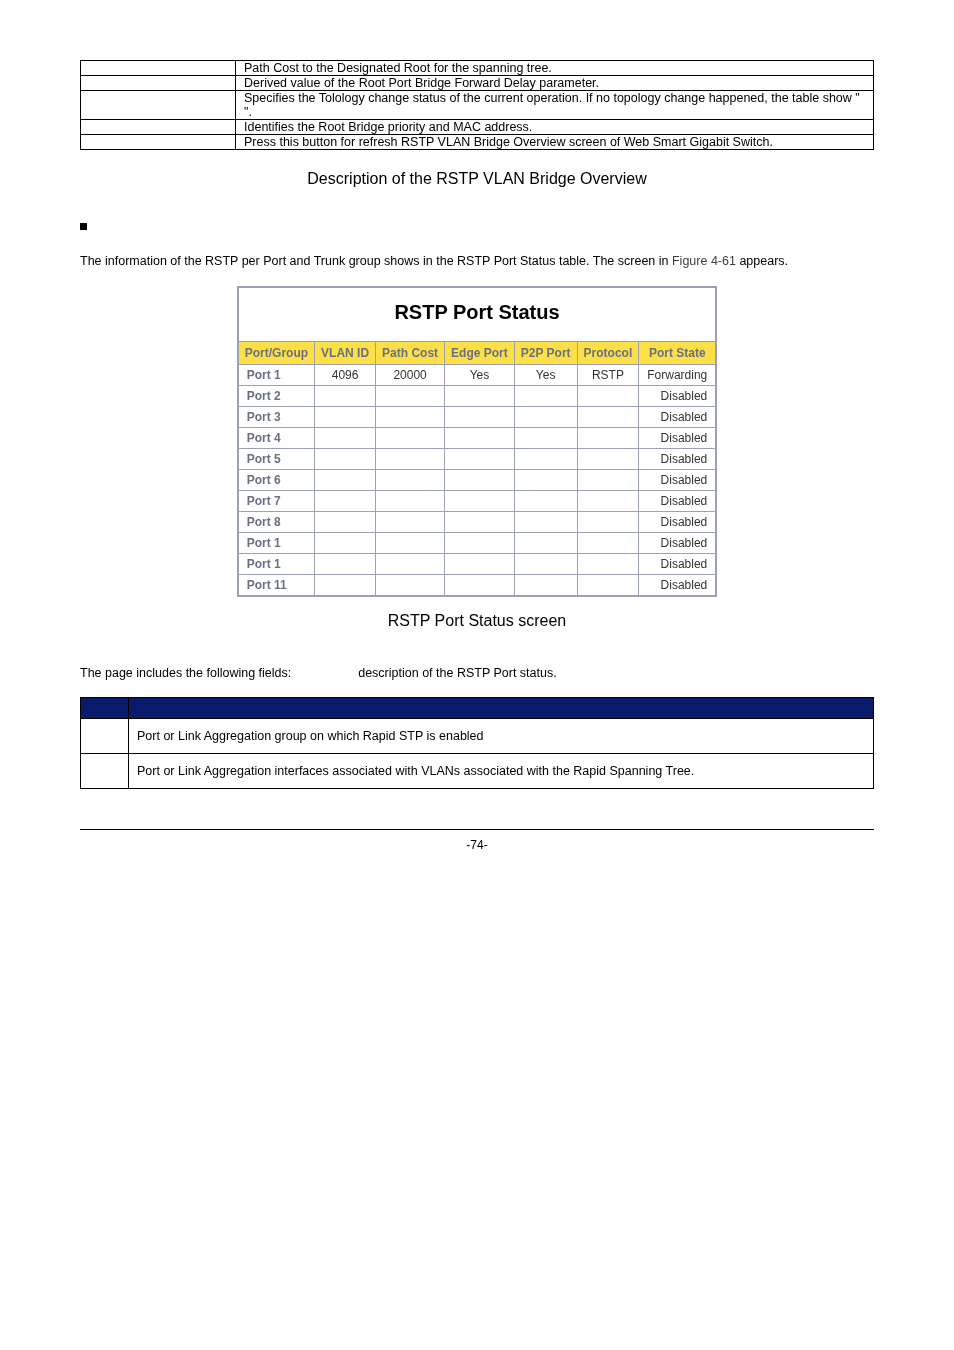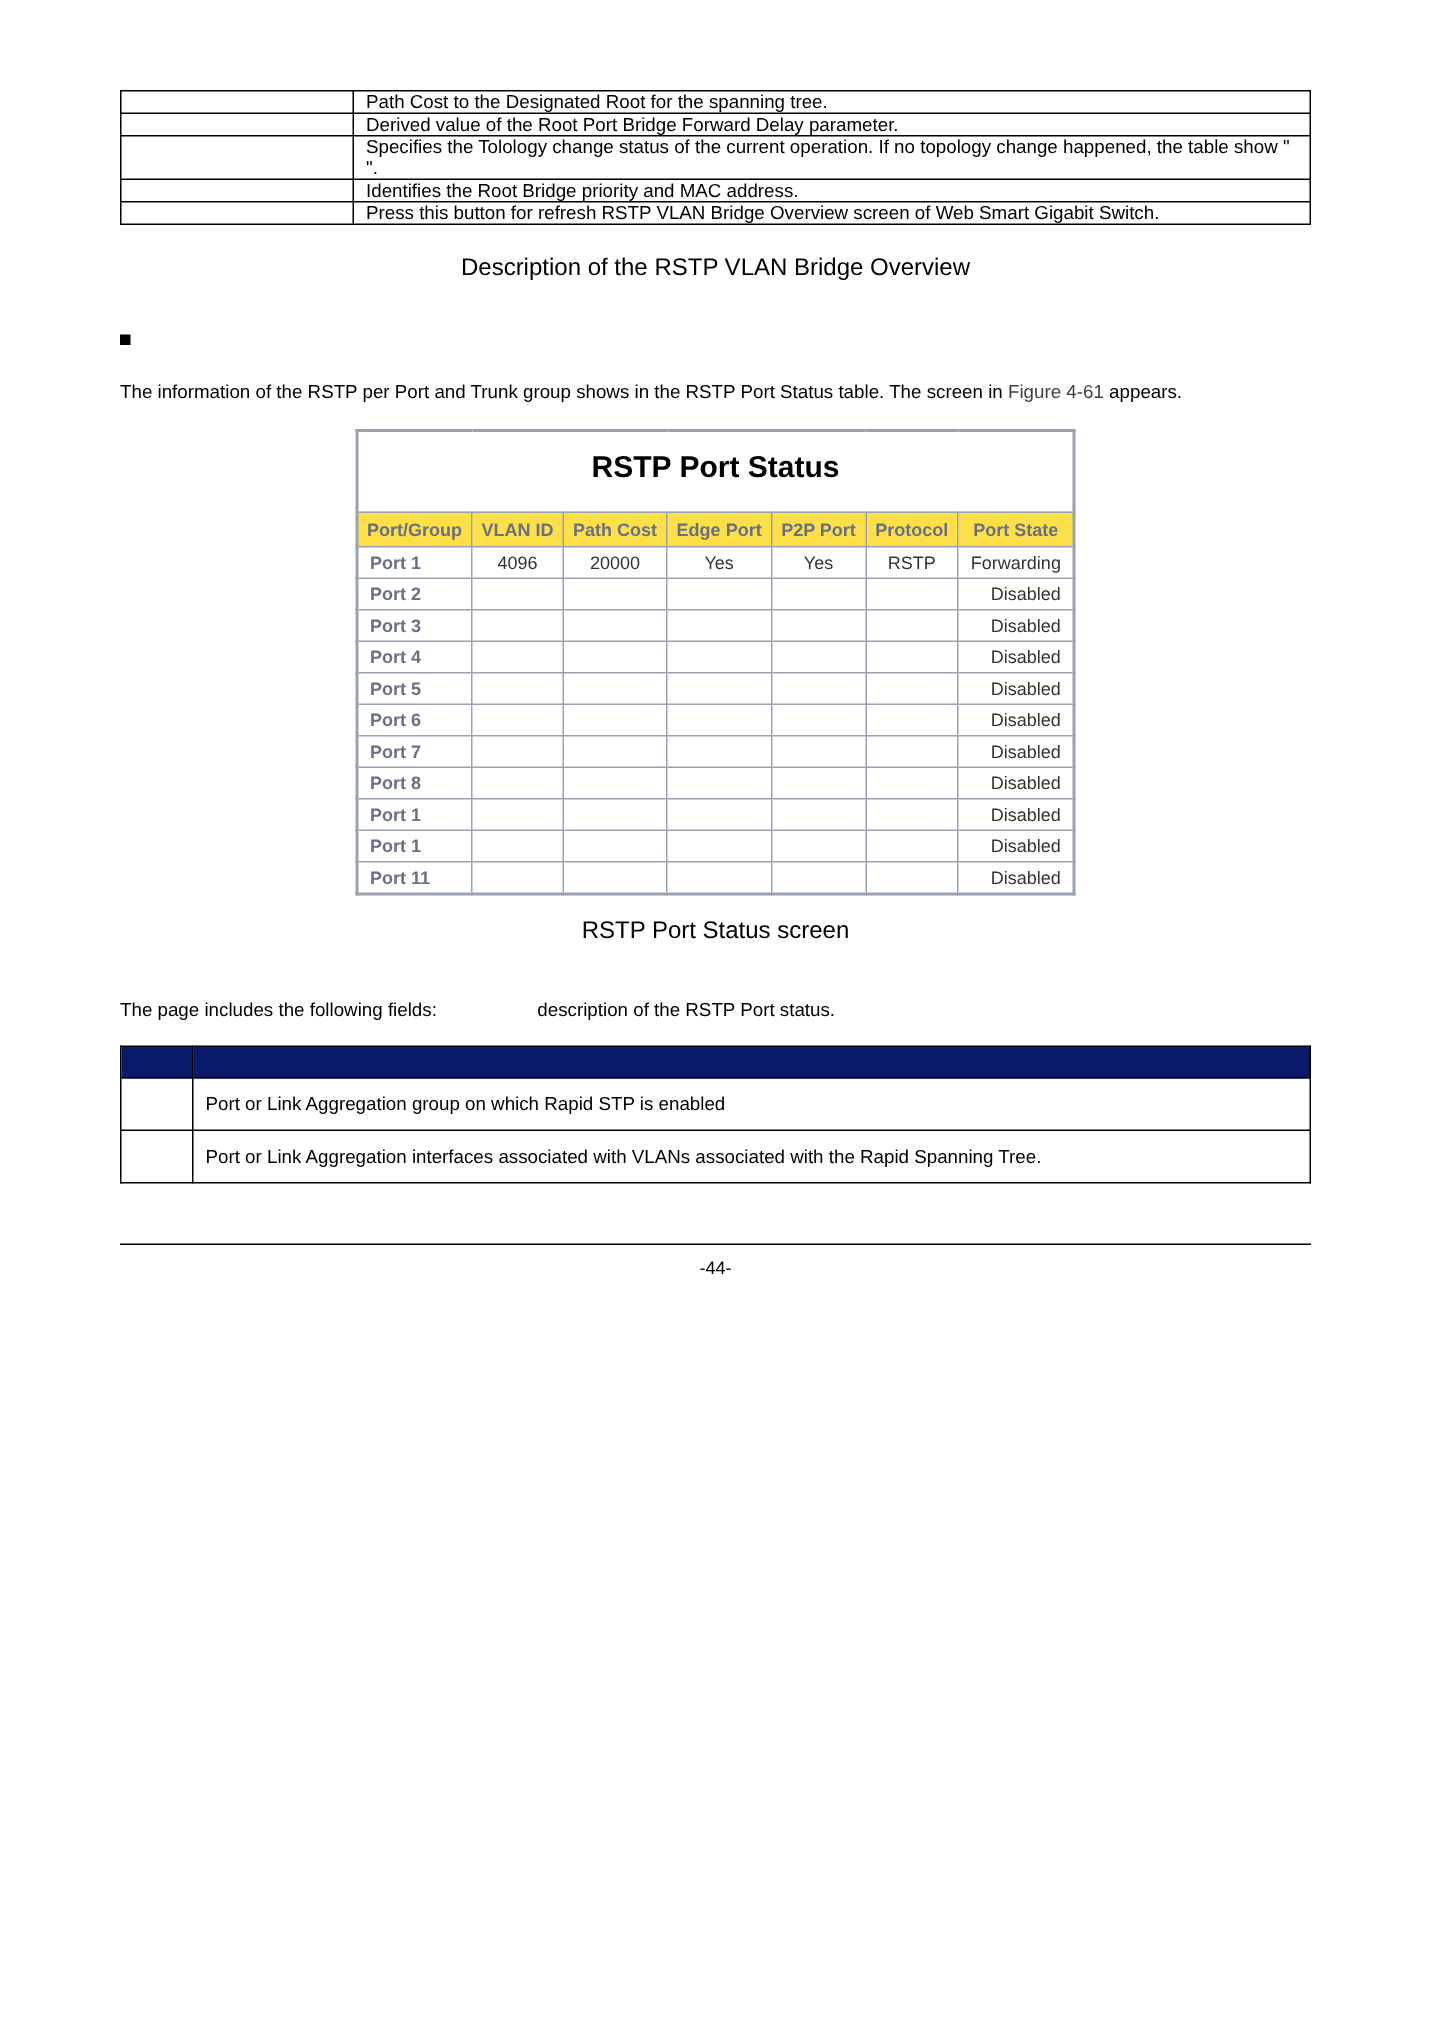--- a/index.html
+++ b/index.html
@@ -307,15 +307,15 @@
         <td></td>
         <td>Port or Link Aggregation group on which Rapid STP is enabled</td>
       </tr>
       <tr>
         <td></td>
         <td>Port or Link Aggregation interfaces associated with VLANs associated with the Rapid Spanning Tree.</td>
       </tr>
     </tbody>
   </table>
 
-  <div class="page-footer">-44-</div>
+  <div class="page-footer">-74-</div>
 
 </div>
 
 </body></html>

